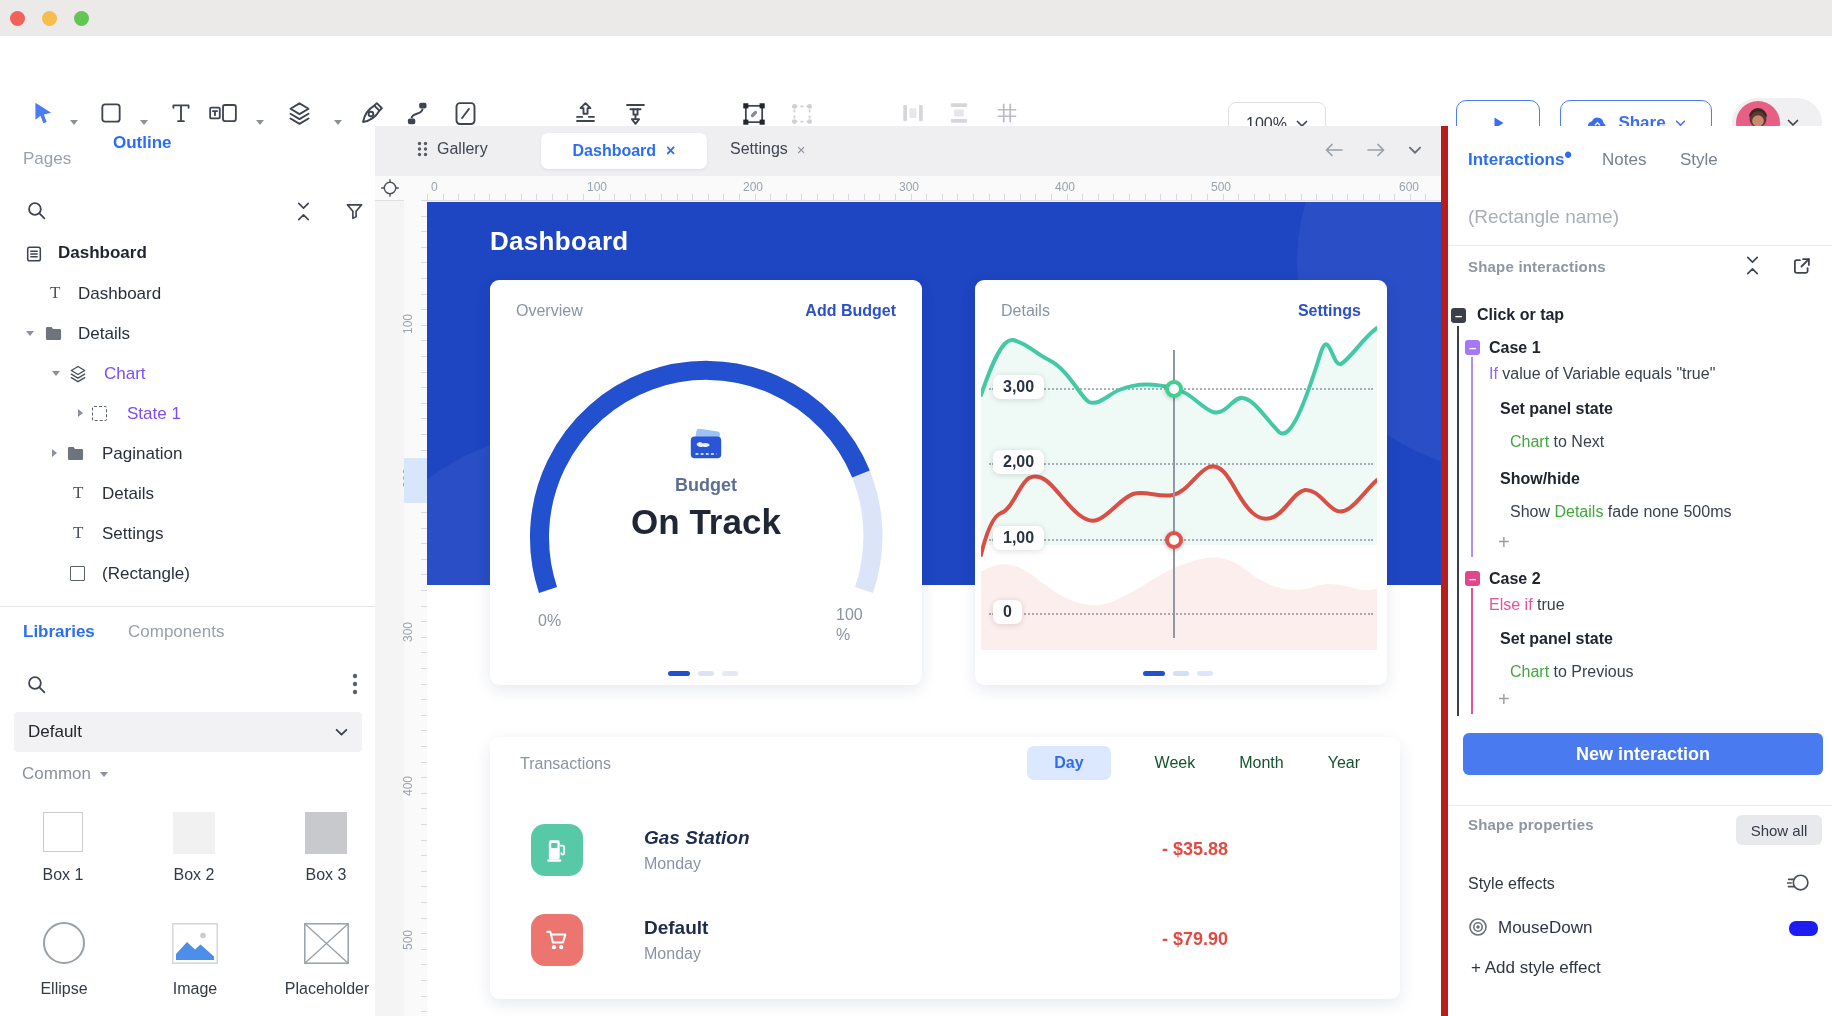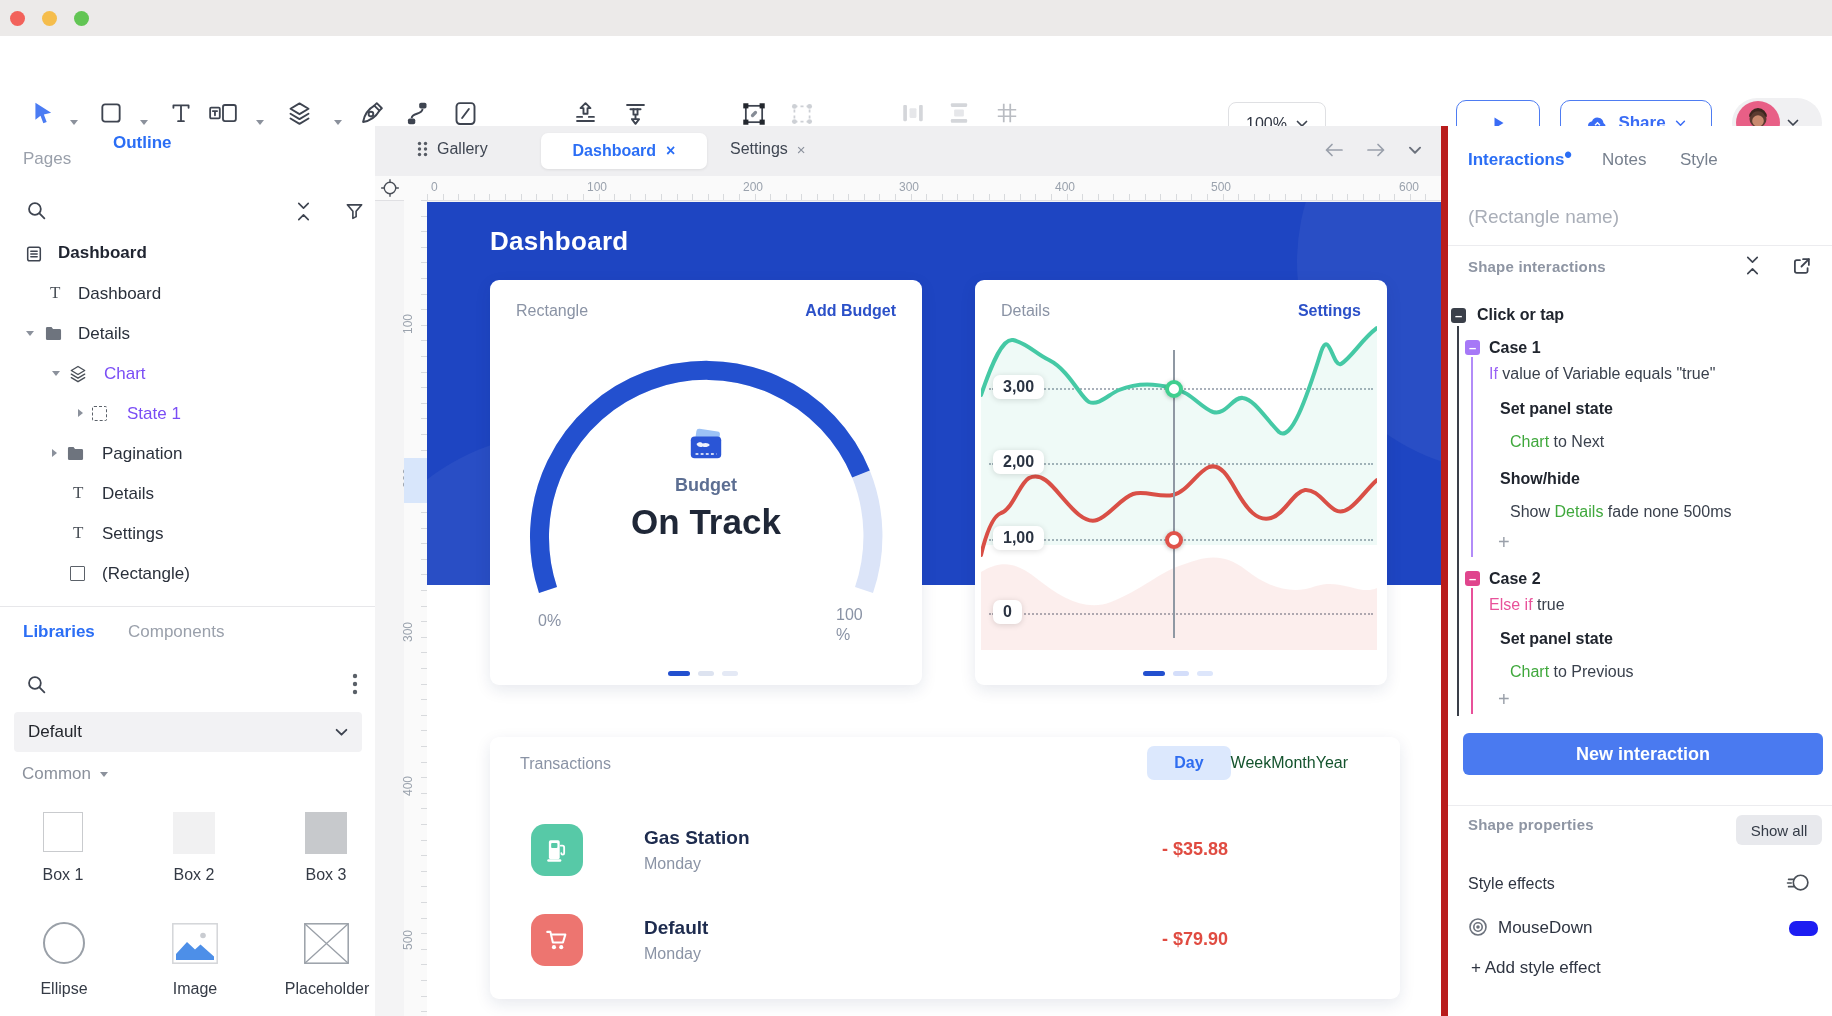--- a/index.html
+++ b/index.html
@@ -456,21 +456,21 @@
     </div>
 
     <div class="artboard">
       <div class="bluehead">
         <span class="deco" style="left:870px;top:-150px;width:420px;height:420px;"></span>
         <span class="deco" style="left:-90px;top:230px;width:460px;height:460px;"></span>
         <span class="abs" style="left:63px;top:24px;font-size:26px;font-weight:600;color:#fff;letter-spacing:.3px;">Dashboard</span>
       </div>
 
       <div class="card" style="left:63px;top:78px;width:432px;height:405px;">
-        <span class="cardhead" style="left:26px;">Rectangle</span>
+        <span class="cardhead" style="left:26px;">Overview</span>
         <span class="cardlink" style="right:26px;">Add Budget</span>
         <svg class="abs" style="left:24px;top:60px;" width="400" height="290" viewBox="0 0 400 290">
           <path d="M 34 250 A 167 167 0 0 1 347 134" stroke="#dbe4f8" stroke-width="19" fill="none"></path>
           <path d="M 347 134 A 167 167 0 0 1 350 250" stroke="#dbe4f8" stroke-width="19" fill="none"></path>
           <path d="M 34 250 A 167 167 0 0 1 347 134" stroke="#2350cf" stroke-width="19" fill="none"></path>
         </svg>
         <span class="abs" style="left:197px;top:146px;">
           <svg width="38" height="38" viewBox="0 0 40 40">
             <rect x="9" y="4" width="25" height="16" rx="3" transform="rotate(9 20 12)" fill="#9cc2f6"></rect>
             <rect x="4" y="11" width="32" height="23" rx="4" fill="#2a55d6"></rect>
@@ -517,37 +517,37 @@
 
         <div class="dots" style="left:168px;top:391px;">
           <span class="dotpill" style="width:22px;background:#2350cf;"></span>
           <span class="dotpill" style="width:16px;background:#d4defa;"></span>
           <span class="dotpill" style="width:16px;background:#dde6fb;"></span>
         </div>
       </div>
 
       <div class="card" style="left:63px;top:535px;width:910px;height:262px;">
         <span class="cardhead" style="left:30px;top:18px;">Transactions</span>
-        <div class="abs" style="right:52px;top:9px;display:flex;align-items:center;">
+        <div class="abs" style="right:40px;top:9px;display:flex;align-items:center;gap:44px;">
           <span style="background:#dce8fd;color:#2f6df0;font-weight:700;font-size:16px;border-radius:7px;padding:8px 27px;">Day</span>
           <span class="filterlbl">Week</span>
           <span class="filterlbl">Month</span>
           <span class="filterlbl">Year</span>
         </div>
 
         <div>
           <span class="txicon" style="left:41px;top:87px;background:#57c9a7;">
             <svg width="26" height="26" viewBox="0 0 24 24">
               <rect x="4.5" y="3" width="10" height="17.5" rx="1.6" fill="#fff"></rect>
               <rect x="6.6" y="5.6" width="5.8" height="4.6" rx="0.9" fill="#57c9a7"></rect>
               <path d="M15.5 8 H17 a1.6 1.6 0 0 1 1.6 1.6 V15 a1.3 1.3 0 0 1-2.6 0" stroke="#fff" stroke-width="1.7" fill="none" stroke-linecap="round"></path>
               <rect x="3" y="20.6" width="13" height="2.2" rx="1.1" fill="#fff"></rect>
             </svg>
           </span>
-          <span class="abs trowname" style="left:154px;top:90px;">Gas Station</span>
+          <span class="abs trowname" style="left:154px;top:90px;font-style:italic;">Gas Station</span>
           <span class="abs trowday" style="left:154px;top:118px;">Monday</span>
           <span class="trowamt" style="left:672px;top:102px;">- $35.88</span>
         </div>
 
         <div>
           <span class="txicon" style="left:41px;top:177px;background:#ed7570;">
             <svg width="26" height="26" viewBox="0 0 24 24">
               <path d="M3 4.5 h2.9 l2.3 9.8 h9.3 l2.2-7.3 H7" stroke="#fff" stroke-width="1.9" fill="none" stroke-linejoin="round" stroke-linecap="round"></path>
               <circle cx="9.2" cy="18.6" r="1.9" fill="#fff"></circle>
               <circle cx="15.9" cy="18.6" r="1.9" fill="#fff"></circle>

